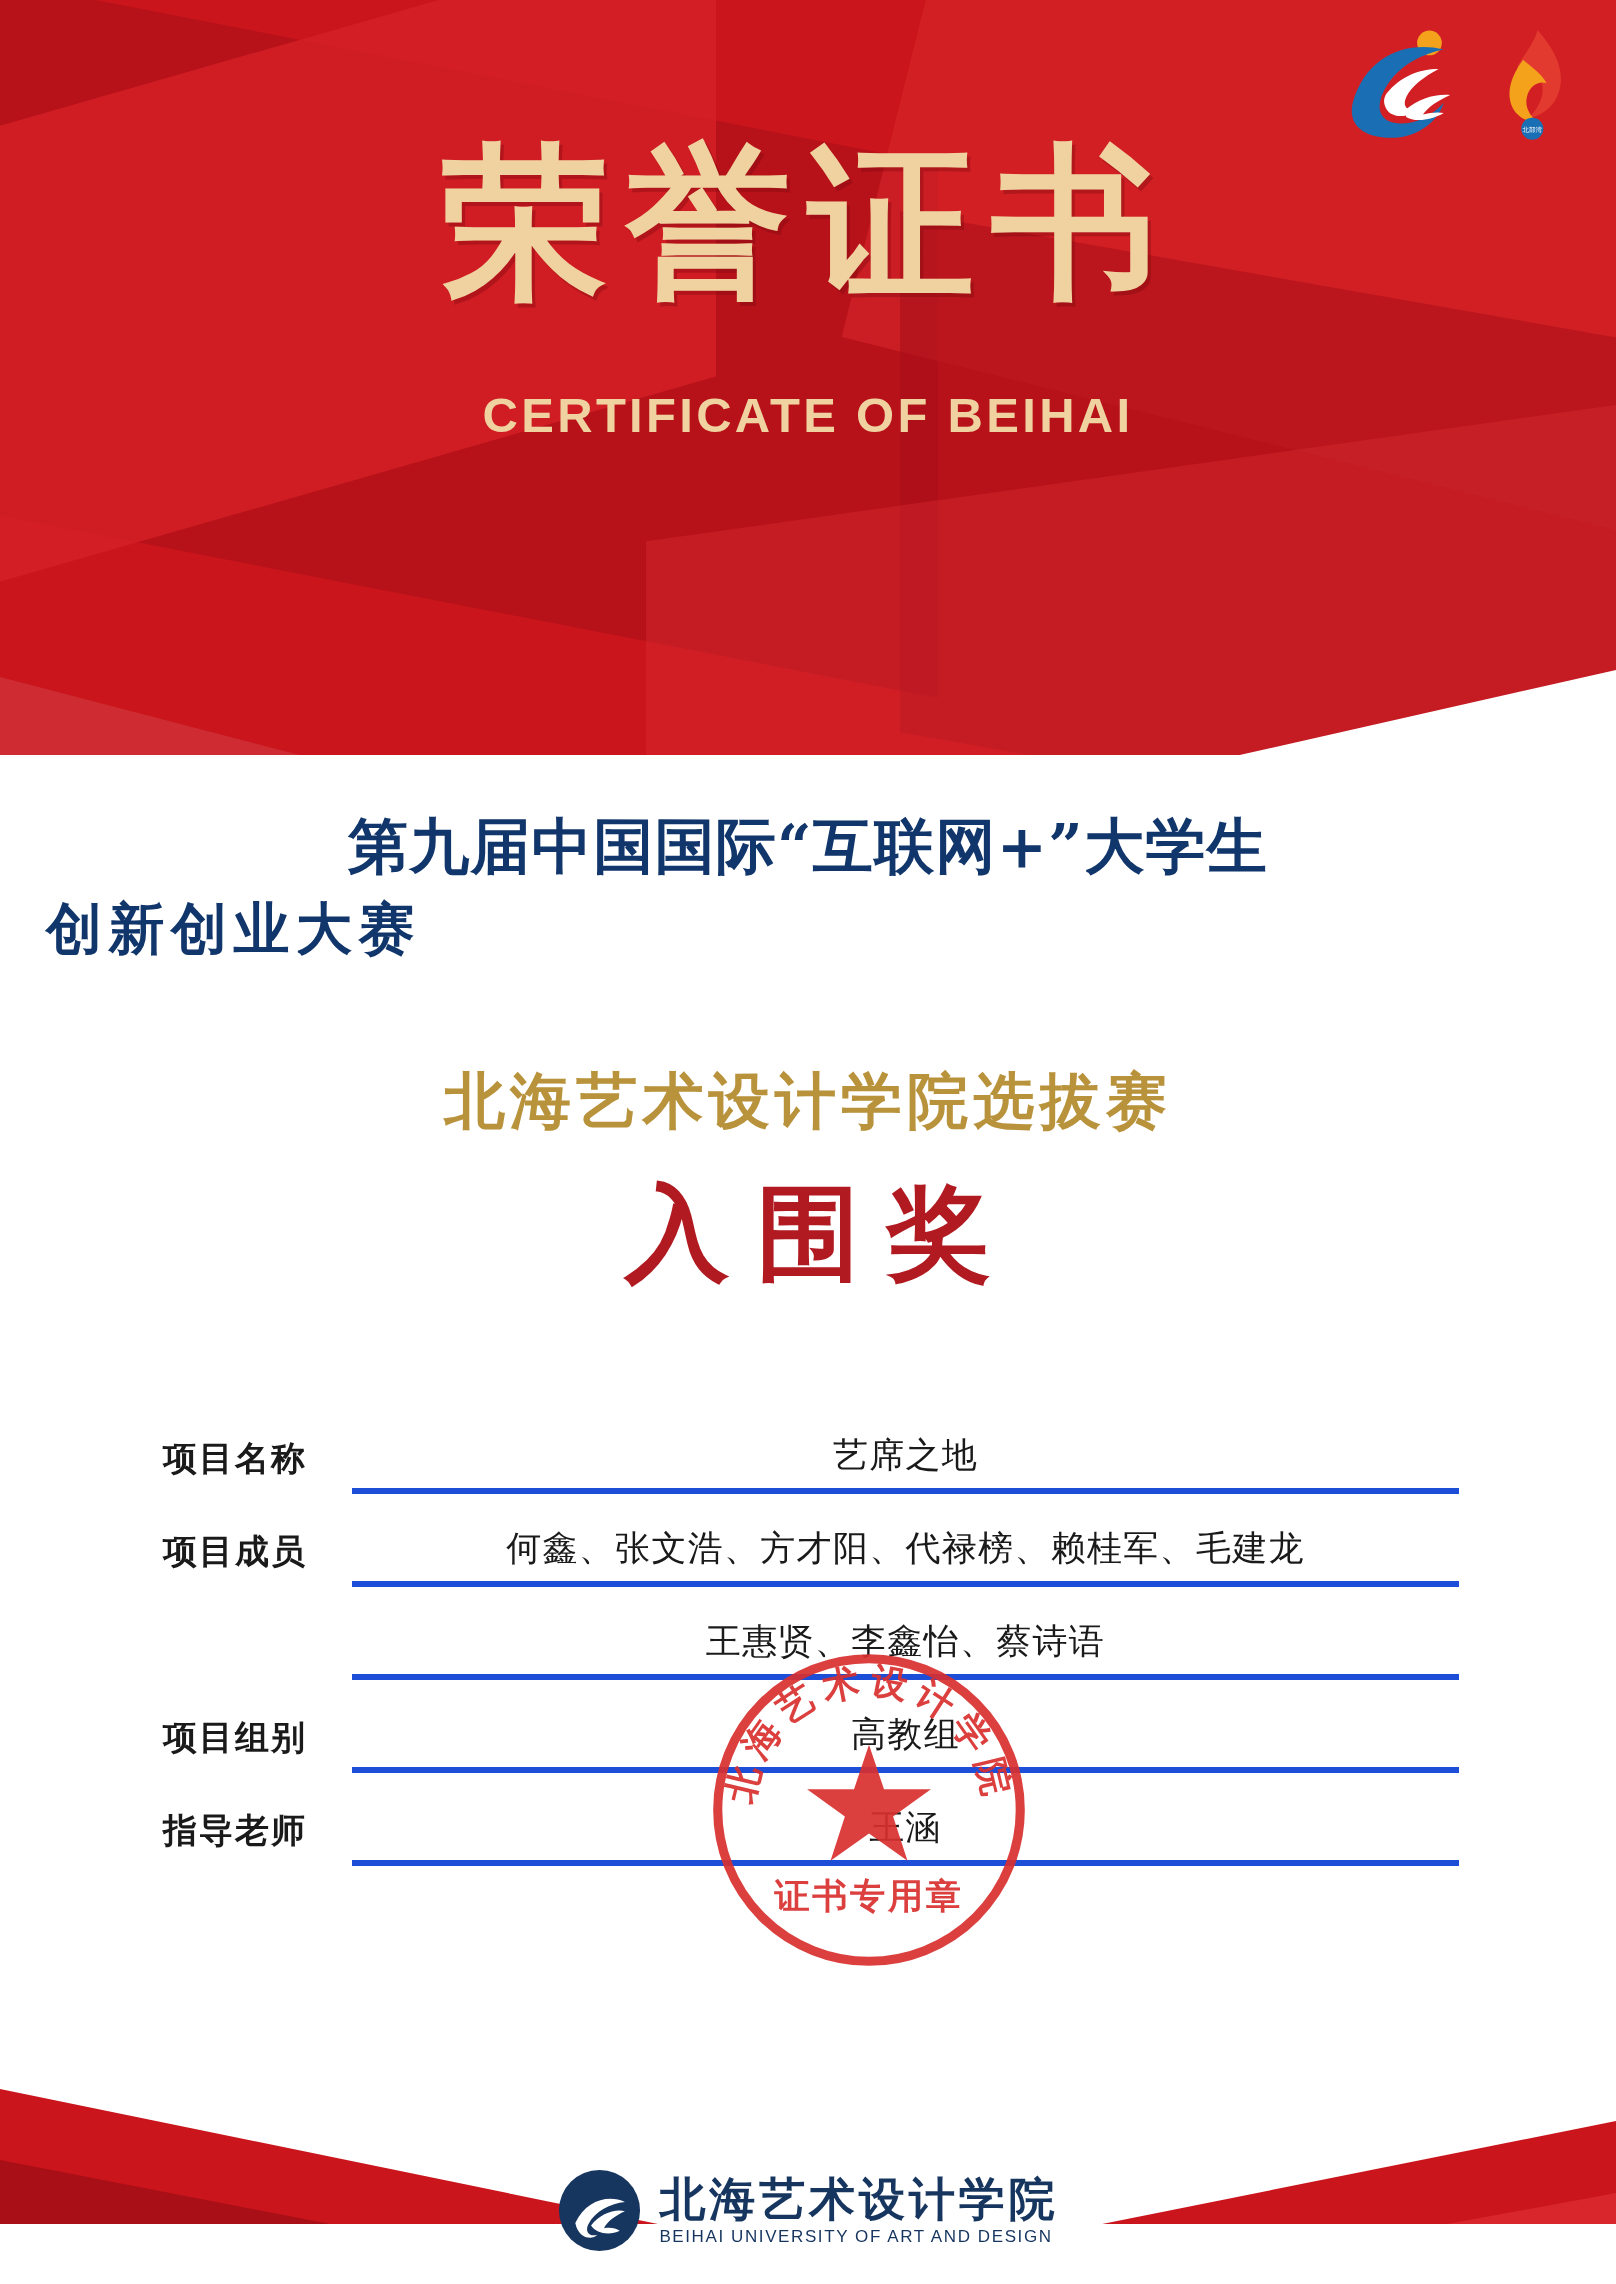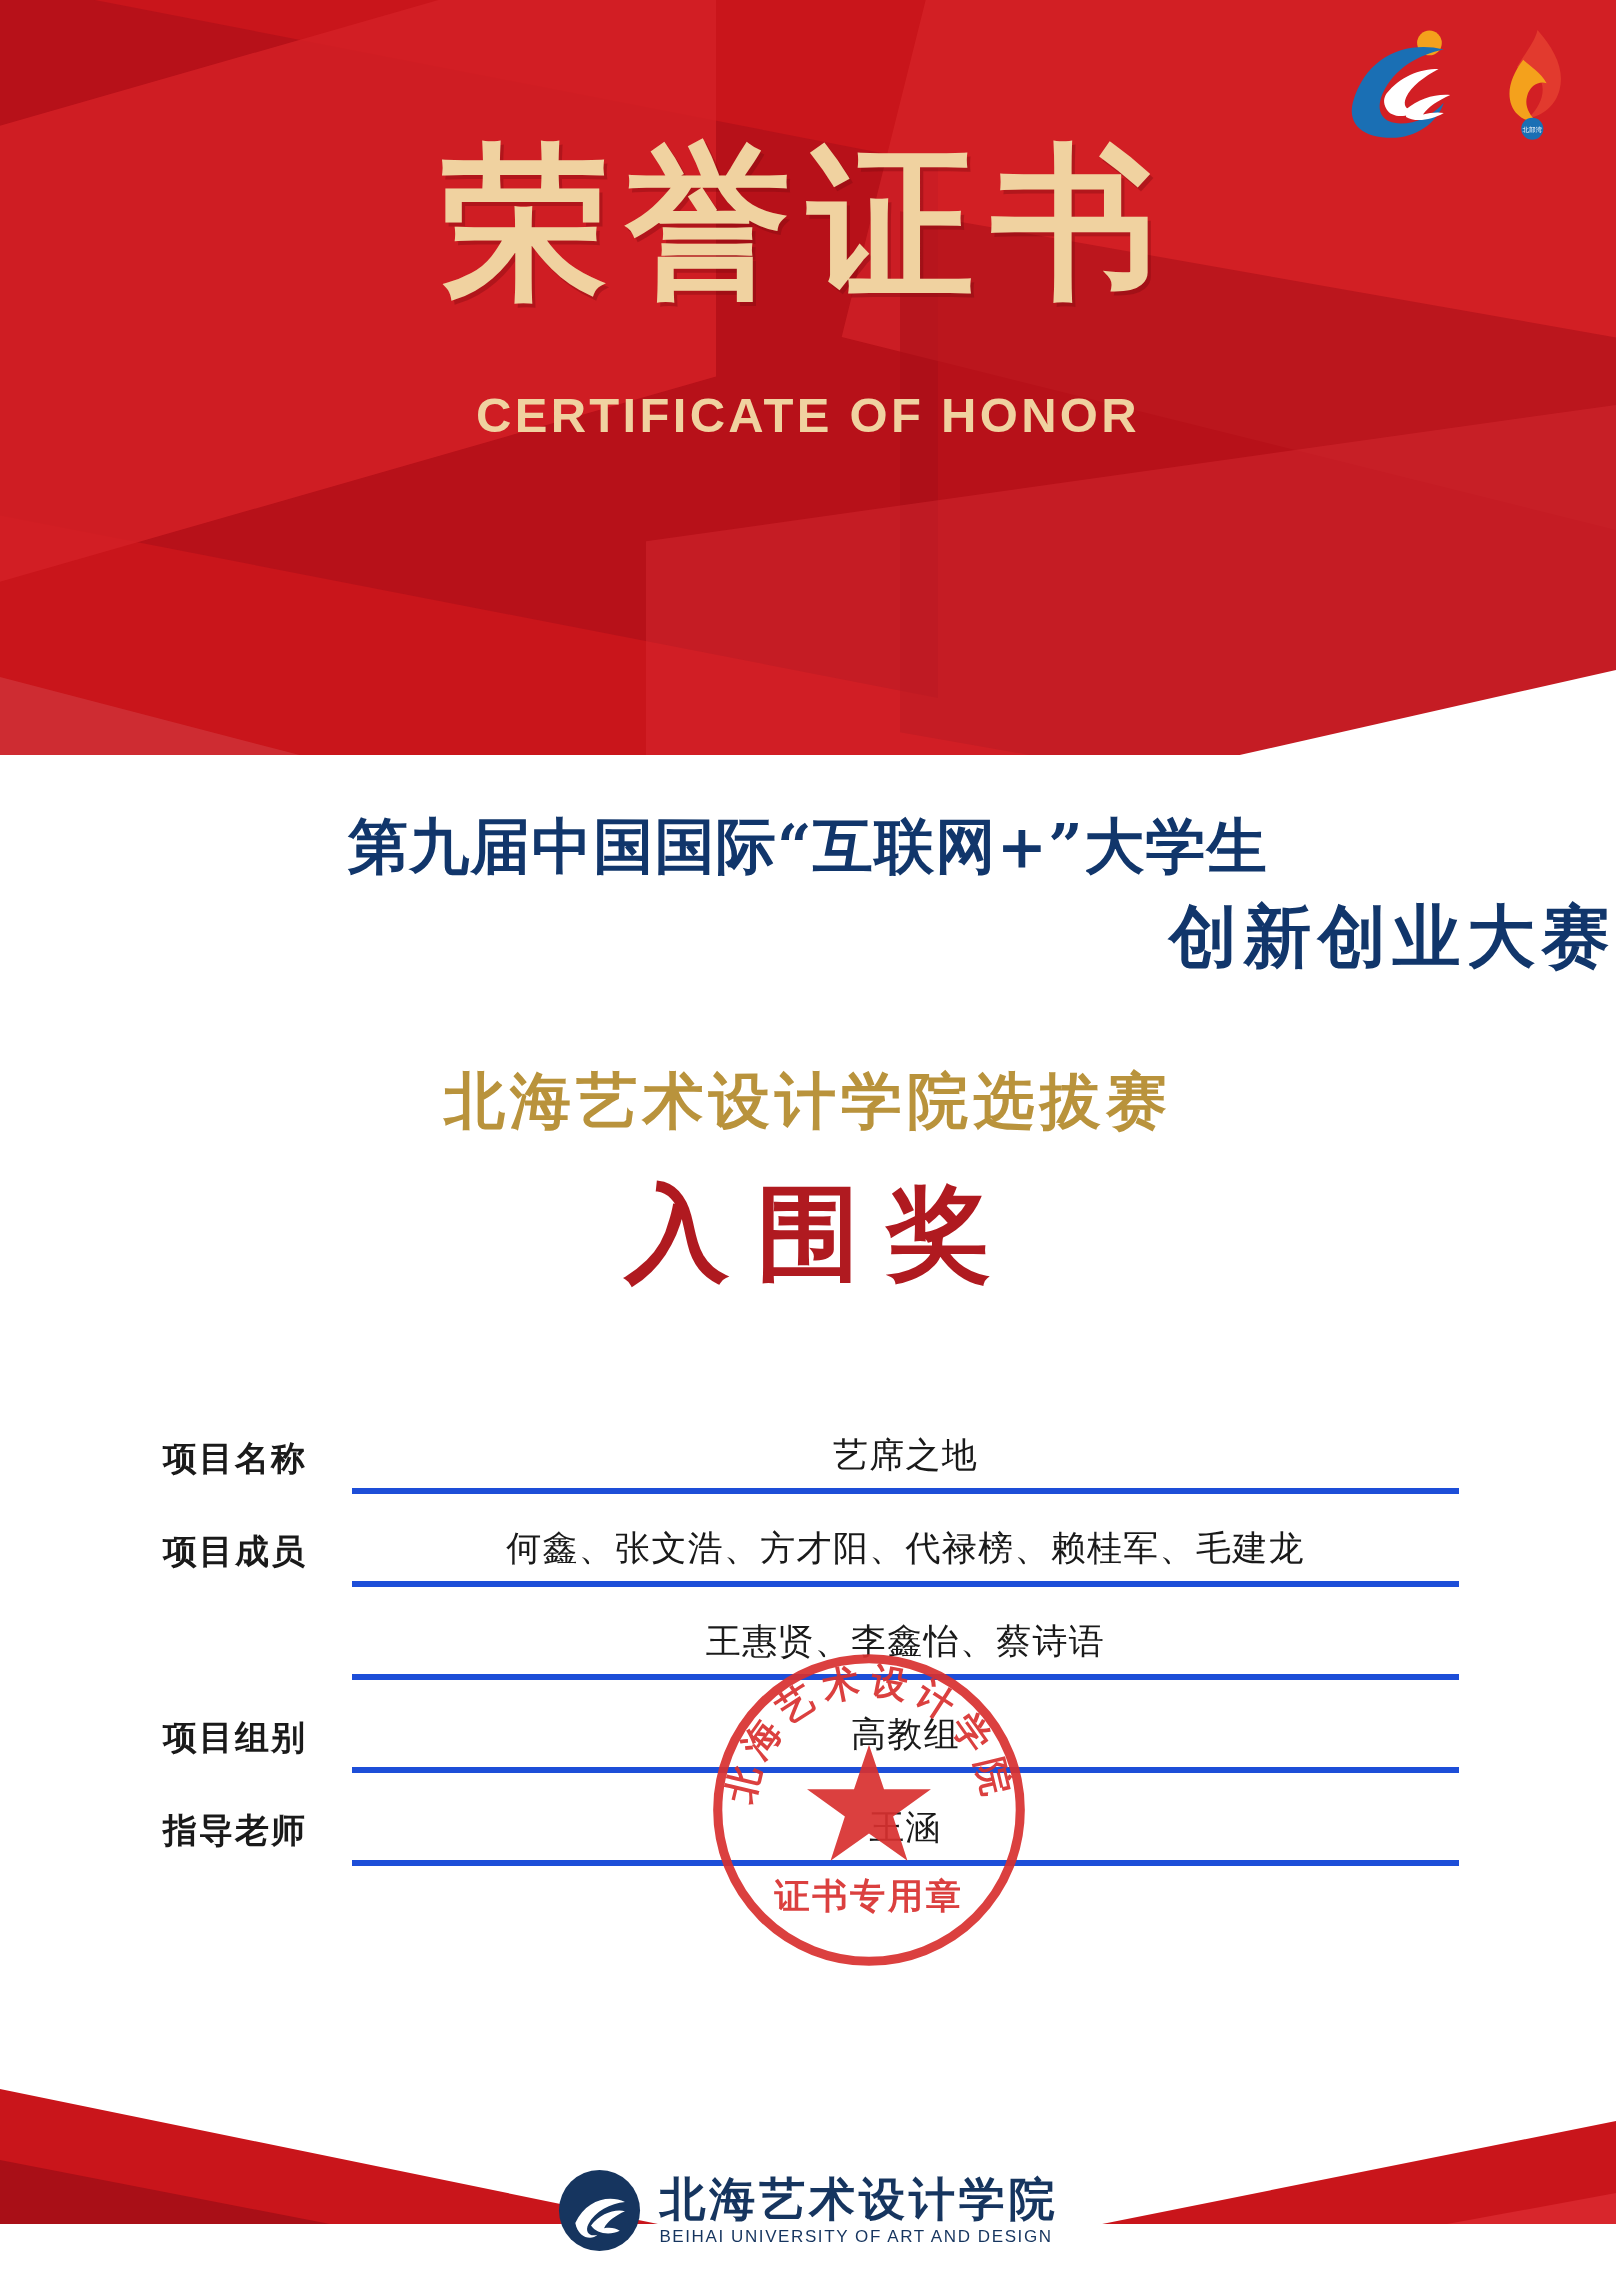--- a/index.html
+++ b/index.html
@@ -141,24 +141,24 @@
     font-family: "DejaVu Serif", "Liberation Serif", serif;
     font-weight: bold;
     font-size: 60px;
     color: #11366b;
     letter-spacing: 1.3px;
   }
   .comp-line2 {
     position: absolute;
     top: 892px;
     left: 0; right: 0;
-    text-align: right;
+    text-align: left;
     font-family: "DejaVu Serif", "Liberation Serif", serif;
     font-weight: bold;
-    font-size: 68px;
+    font-size: 56px;
     color: #11366b;
     letter-spacing: 6.5px;
     margin-left: 46px;
   }
   .comp-line3 {
     position: absolute;
     top: 1061px;
     left: 0; right: 0;
     text-align: center;
     font-family: "DejaVu Serif", "Liberation Serif", serif;
@@ -326,21 +326,21 @@
     </svg>
     <svg class="logo-flame" viewBox="0 0 120 180">
       <path d="M70 6 C96 36 112 66 104 98 C98 122 78 138 56 142 C74 124 82 104 76 86 C70 68 52 58 38 64 C52 40 66 24 70 6 Z" fill="#e23a2e"></path>
       <path d="M48 52 C30 76 22 100 30 122 C36 138 52 148 70 148 C56 136 50 122 54 108 C58 92 72 84 84 88 C74 70 58 62 48 52 Z" fill="#f4a11c"></path>
       <circle cx="62" cy="158" r="17" fill="#1a6fb4"></circle>
       <text x="62" y="163" font-size="10" fill="#ffffff" text-anchor="middle" font-family="DejaVu Sans, sans-serif">北部湾</text>
     </svg>
   </div>
 
   <div class="title-zh">荣誉证书</div>
-  <div class="title-en">CERTIFICATE OF HONOR</div>
+  <div class="title-en">CERTIFICATE OF BEIHAI</div>
 
   <div class="comp-line1">第九届中国国际“互联网+”大学生</div>
   <div class="comp-line2">创新创业大赛</div>
   <div class="comp-line3">北海艺术设计学院选拔赛</div>
   <div class="award-name">入围奖</div>
 
   <div class="fields">
 
     <div class="field-row">
       <div class="field-label">项目名称</div>

